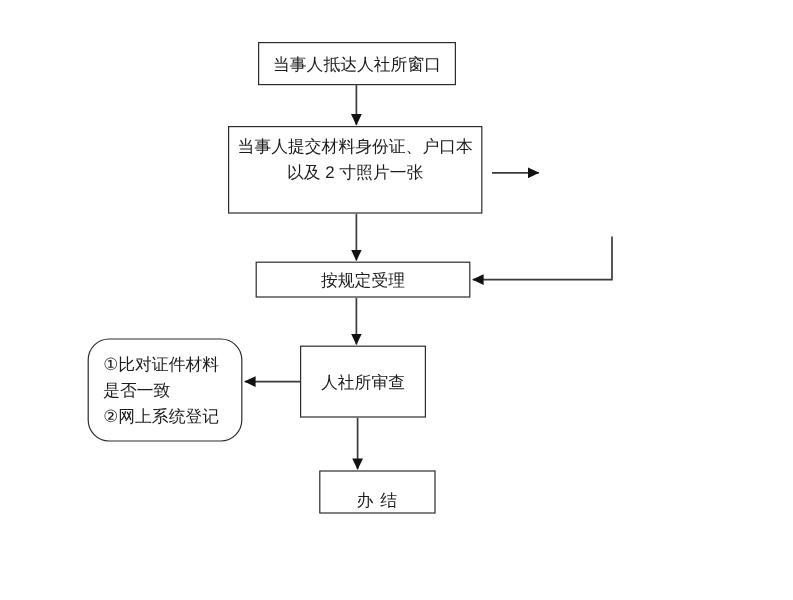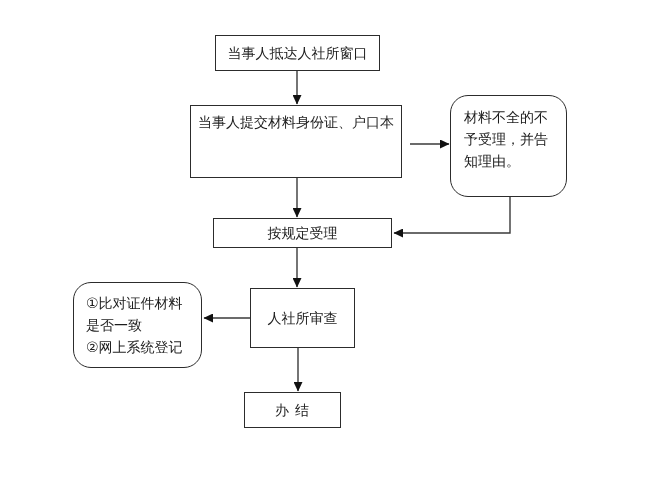--- a/index.html
+++ b/index.html
@@ -46,21 +46,21 @@
   .rounded {
     border-radius: 18px;
     line-height: 22px;
   }
   #node-arrive   { left: 215px; top: 35px;  width: 165px; height: 36px; }
   #node-submit   { left: 190px; top: 105px; width: 212px; height: 73px; }
   #node-reject   { left: 450px; top: 95px;  width: 117px; height: 102px; padding: 10px 10px 0 13px; }
   #node-accept   { left: 213px; top: 218px; width: 179px; height: 30px; }
   #node-review   { left: 250px; top: 288px; width: 105px; height: 60px; }
   #node-check    { left: 73px;  top: 282px; width: 129px; height: 86px; padding: 9px 8px 0 12px; }
-  #node-complete { left: 244px; top: 392px; width: 97px;  height: 36px; letter-spacing: 1px; }
+  #node-complete { left: 266px; top: 392px; width: 97px;  height: 36px; letter-spacing: 1px; align-items: flex-end; }
 </style>
 </head>
 <body>
 
 <div id="canvas">
 
   <svg id="arrow-layer" viewBox="0 0 661 500" xmlns="http://www.w3.org/2000/svg">
     <defs>
       <marker id="ah" markerUnits="userSpaceOnUse" markerWidth="10" markerHeight="9" refX="9" refY="4.5" orient="auto">
         <path d="M0,0 L9.5,4.5 L0,9 Z" fill="#111111"></path>
@@ -74,27 +74,23 @@
     <line x1="250" y1="318" x2="204" y2="318" stroke="#3a3a3a" stroke-width="1.4" marker-end="url(#ah)"></line>
     <line x1="298" y1="348" x2="298" y2="391" stroke="#3a3a3a" stroke-width="1.4" marker-end="url(#ah)"></line>
   </svg>
 
   <div id="node-arrive" class="node rect-center">
     <span>当事人抵达人社所窗口</span>
   </div>
 
   <div id="node-submit" class="node rect-top">
     <div>当事人提交材料身份证、户口本</div>
+    <div>以及 2 寸照片一张</div>
   </div>
 
-  <div id="node-reject" class="node rounded">
-    <div>材料不全的不</div>
-    <div>予受理，并告</div>
-    <div>知理由。</div>
-  </div>
 
   <div id="node-accept" class="node rect-center">
     <span>按规定受理</span>
   </div>
 
   <div id="node-check" class="node rounded">
     <div>①比对证件材料</div>
     <div>是否一致</div>
     <div>②网上系统登记</div>
   </div>

